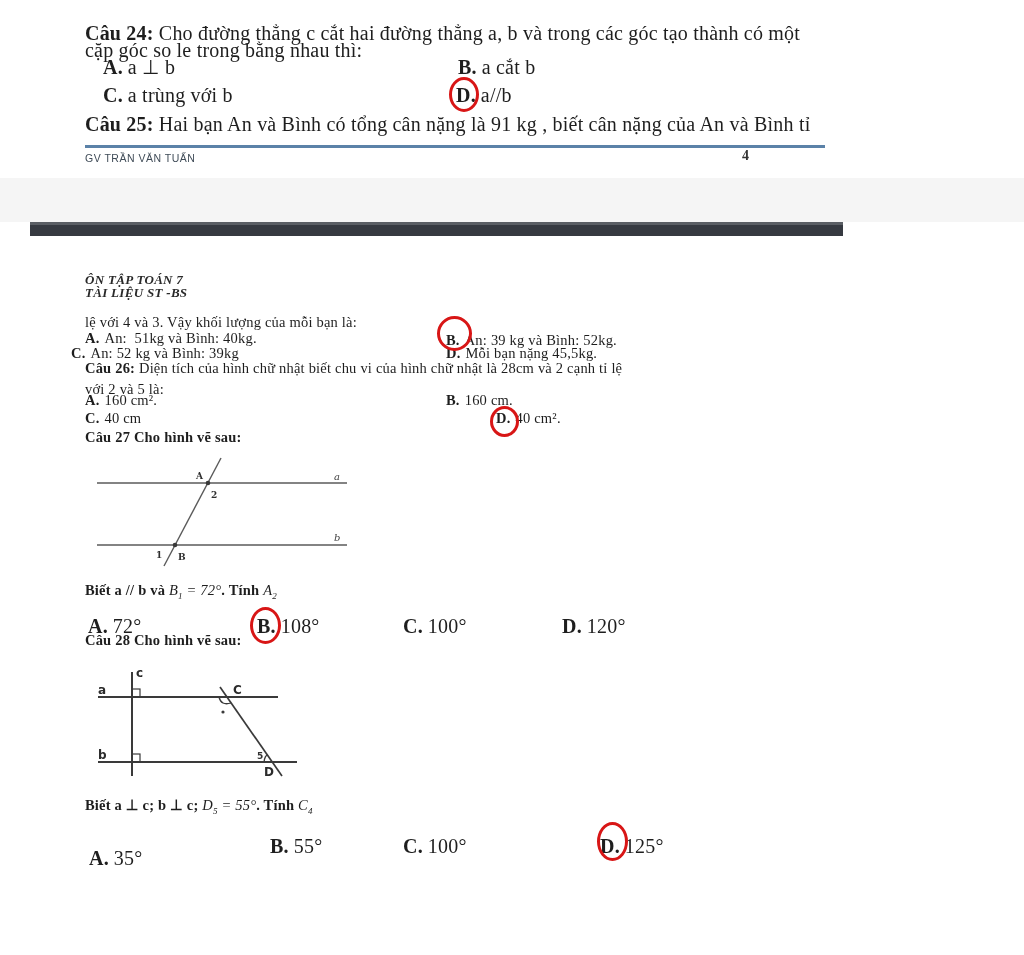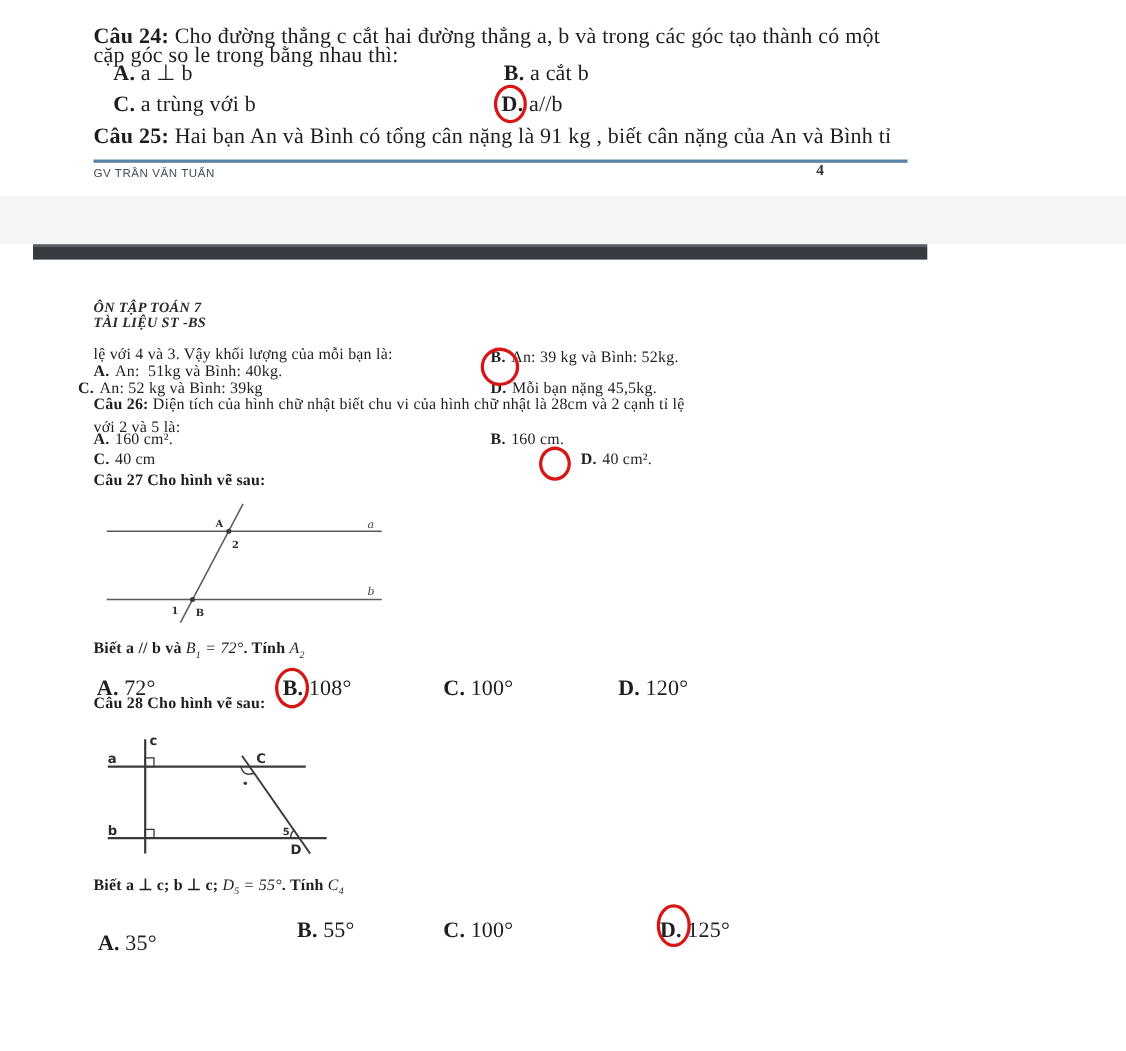--- a/index.html
+++ b/index.html
@@ -55,32 +55,32 @@
 
   <div class="gray-band"></div>
   <div class="sep-bar"></div>
 
   <div class="hdr" style="left:85px; top:272px;">ÔN TẬP TOÁN 7</div>
   <div class="hdr" style="left:85px; top:285px;">TÀI LIỆU ST -BS</div>
 
   <div class="t2" style="left:85px; top:315px;">lệ với 4 và 3. Vậy khối lượng của mỗi bạn là:</div>
 
   <div class="t2 opt" style="left:85px; top:331px;"><span class="lab">A.</span><span class="txt">An:  51kg và Bình: 40kg.</span></div>
-  <div class="t2 opt" style="left:446px; top:318px;"><span class="lab">B.</span><span class="txt">An: 39 kg và Bình: 52kg.</span></div>
+  <div class="t2 opt" style="left:446px; top:333px;"><span class="lab">B.</span><span class="txt">An: 39 kg và Bình: 52kg.</span></div>
   <div class="t2 opt" style="left:71px; top:346px;"><span class="lab">C.</span><span class="txt">An: 52 kg và Bình: 39kg</span></div>
   <div class="t2 opt" style="left:446px; top:346px;"><span class="lab">D.</span><span class="txt">Mỗi bạn nặng 45,5kg.</span></div>
   <div class="mark" style="left:437px; top:316px; width:29px; height:29px;"></div>
 
   <div class="t2" style="left:85px; top:361px;"><span class="b">Câu 26:</span><span> Diện tích của hình chữ nhật biết chu vi của hình chữ nhật là 28cm và 2 cạnh tỉ lệ</span></div>
   <div class="t2" style="left:85px; top:382px;">với 2 và 5 là:</div>
 
   <div class="t2 opt" style="left:85px; top:393px;"><span class="lab">A.</span><span class="txt">160 cm².</span></div>
   <div class="t2 opt" style="left:446px; top:393px;"><span class="lab">B.</span><span class="txt">160 cm.</span></div>
   <div class="t2 opt" style="left:85px; top:411px;"><span class="lab">C.</span><span class="txt">40 cm</span></div>
-  <div class="t2 opt" style="left:496px; top:411px;margin-left:32px;"><span class="lab">D.</span><span class="txt">40 cm².</span></div>
+  <div class="t2 opt" style="left:496px; top:411px;"><span class="lab">D.</span><span class="txt">40 cm².</span></div>
   <div class="mark" style="left:490px; top:406px; width:23px; height:25px;"></div>
 
   <div class="t2 b" style="left:85px; top:430px;">Câu 27 Cho hình vẽ sau:</div>
 
   <svg class="fig" style="left:90px; top:450px;" width="270" height="128">
     <line class="fl1" x1="7" y1="33" x2="257" y2="33"></line>
     <line class="fl1" x1="7" y1="95" x2="257" y2="95"></line>
     <line class="fl1" x1="131" y1="8" x2="74" y2="116"></line>
     <circle cx="118" cy="33" r="2.3" fill="#3a3a3a"></circle>
     <circle cx="85" cy="95" r="2.3" fill="#3a3a3a"></circle>

